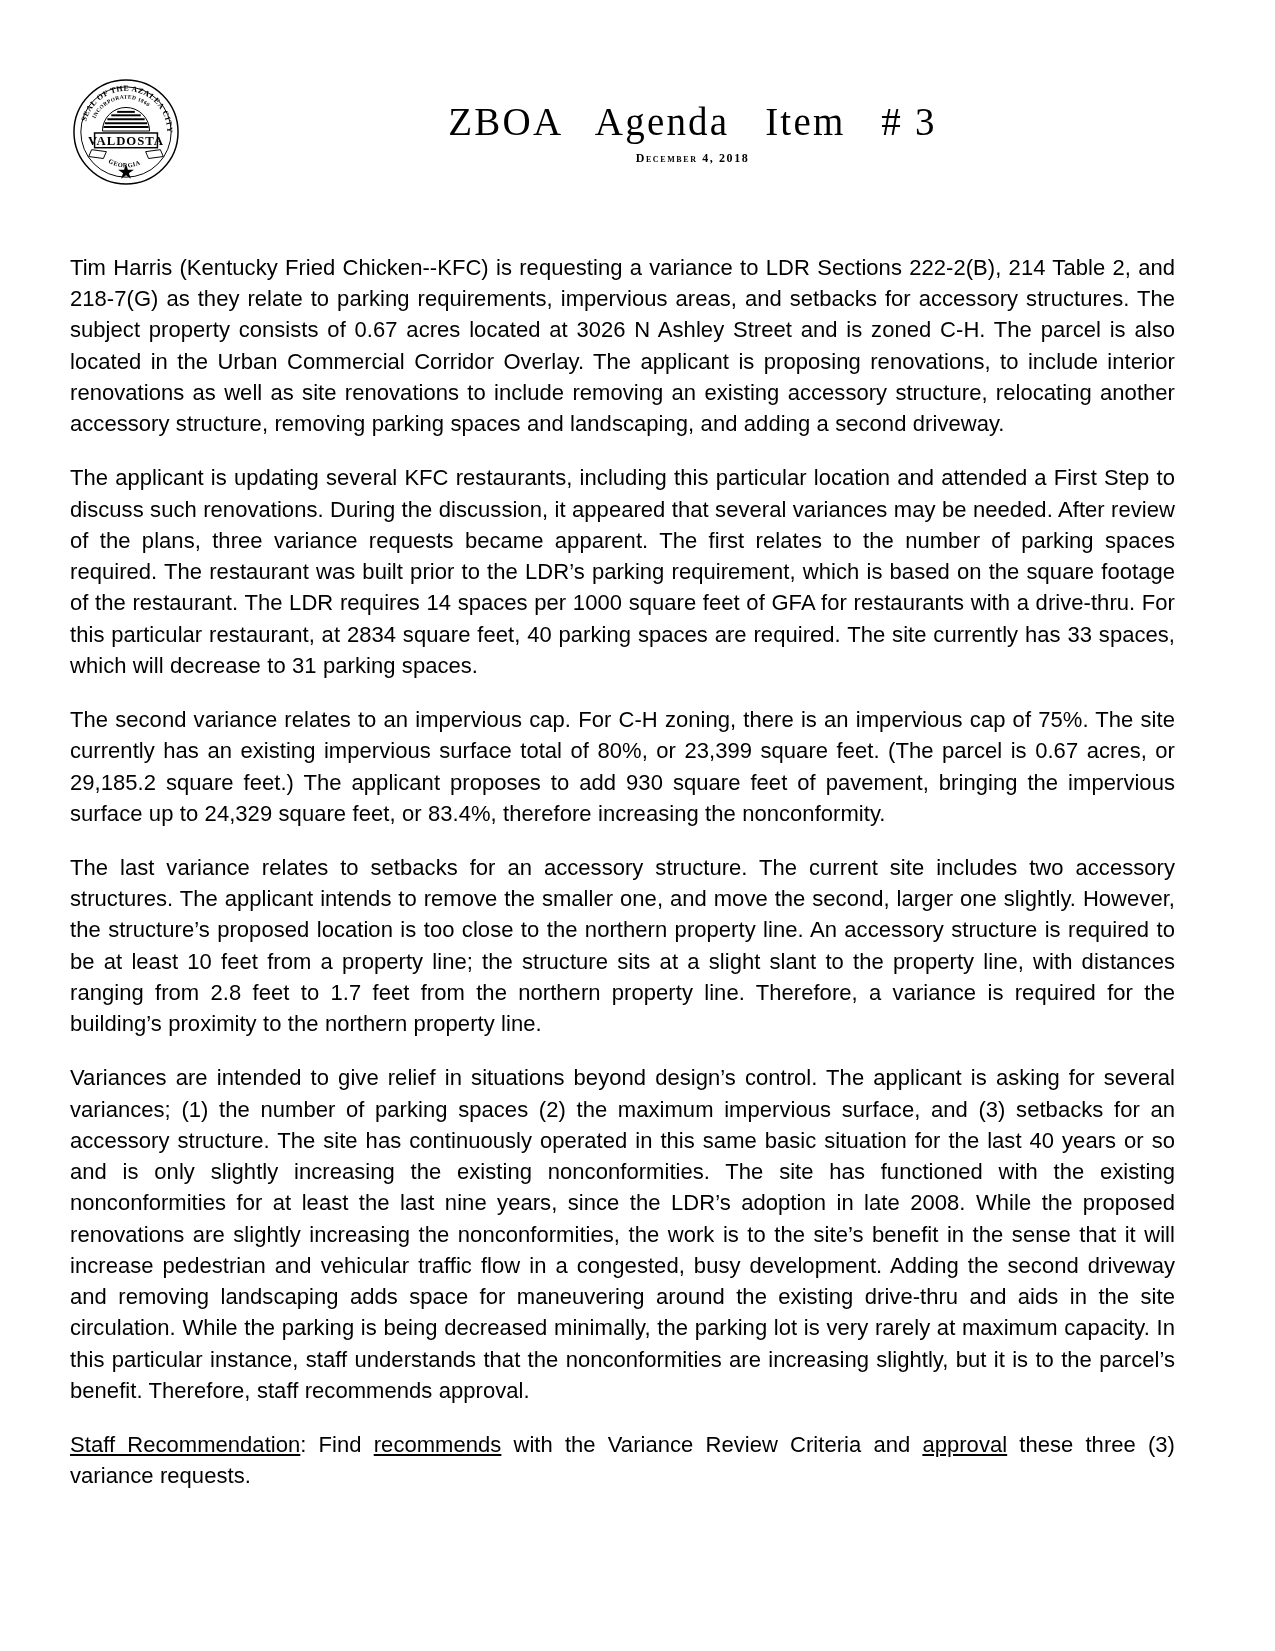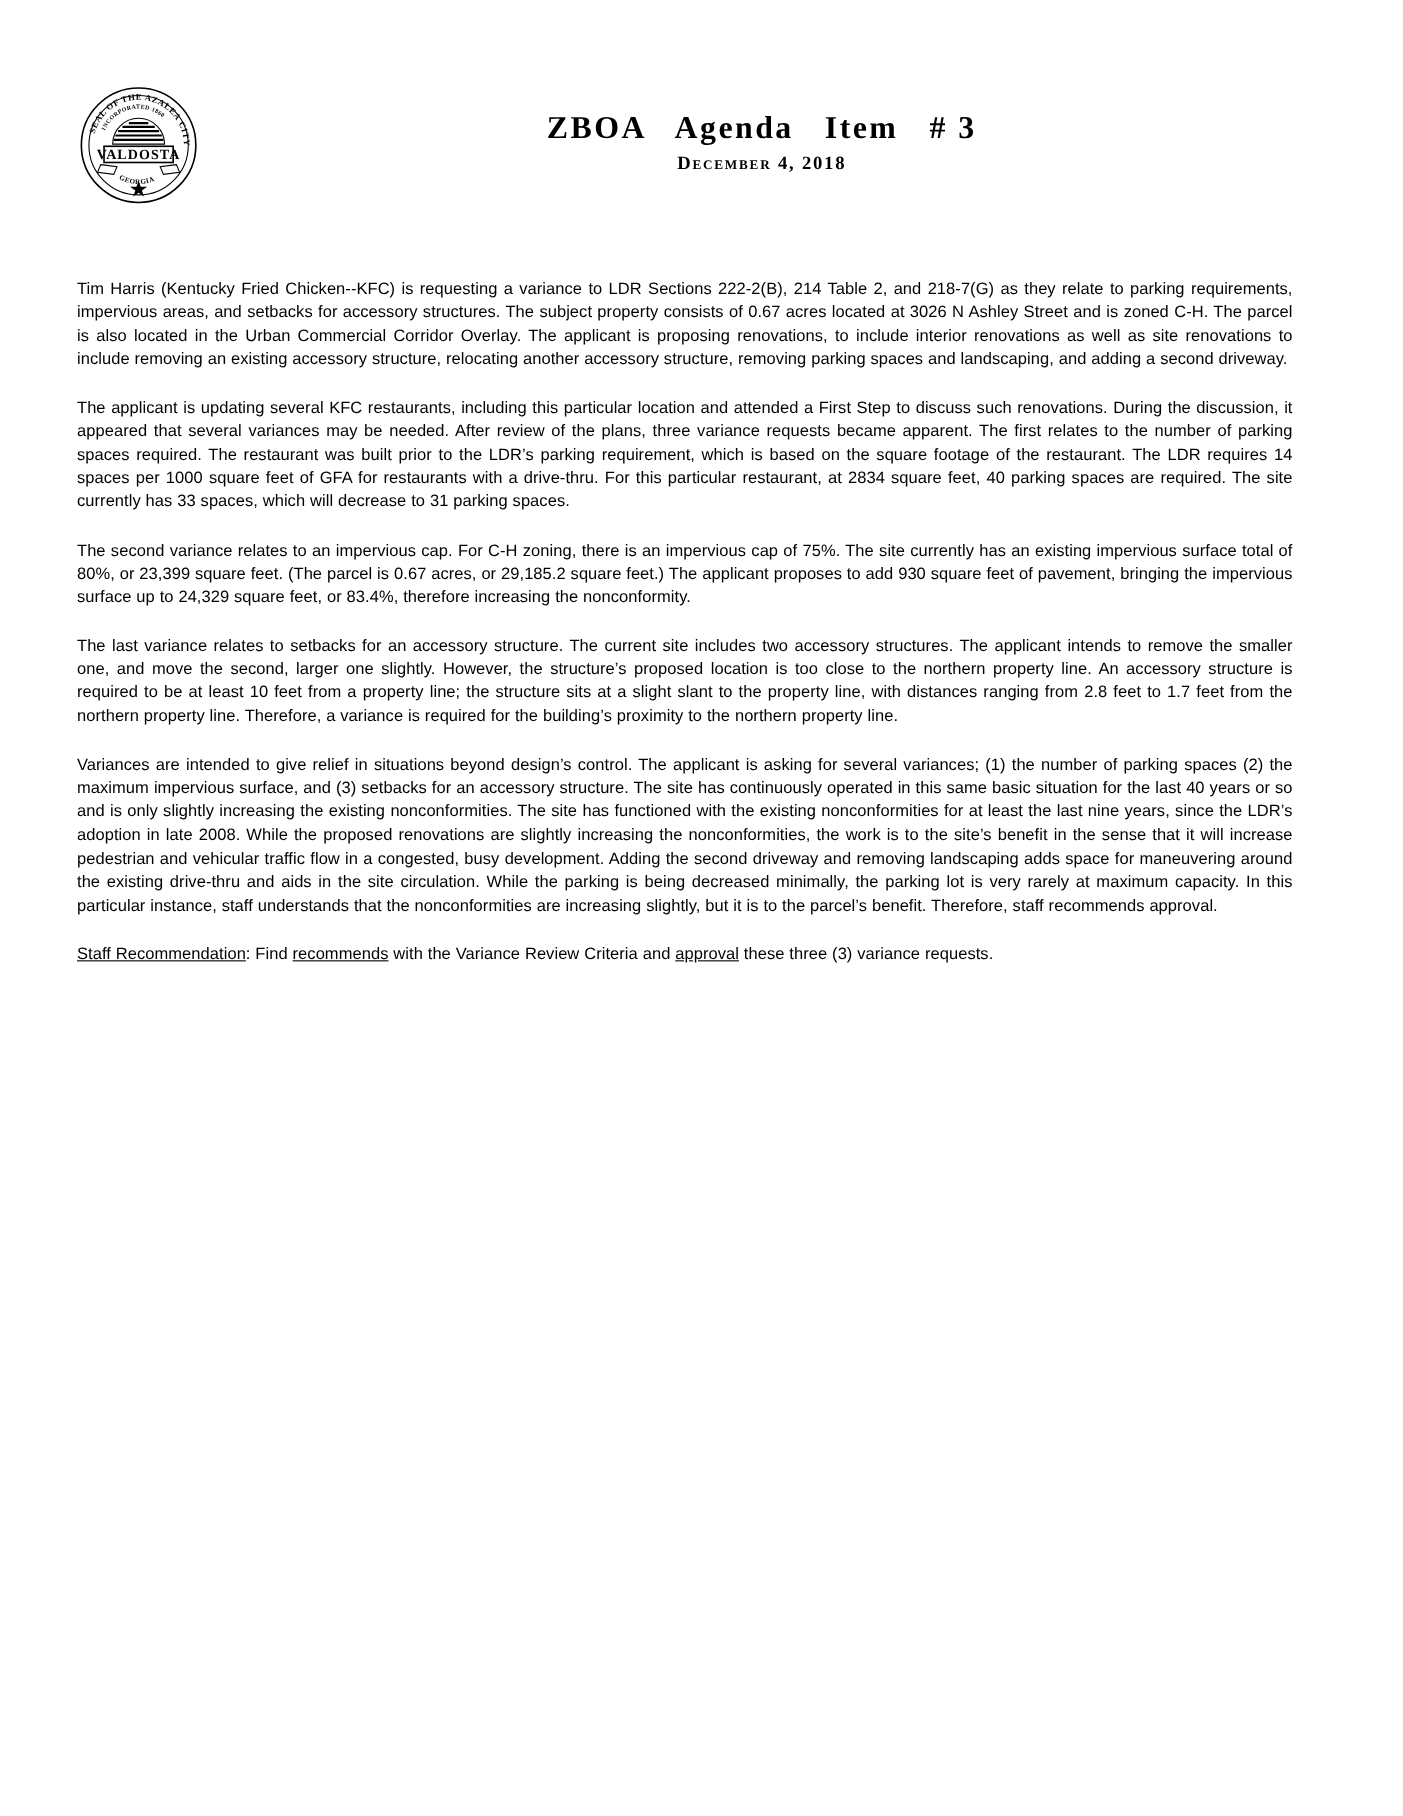--- a/index.html
+++ b/index.html
@@ -35,29 +35,29 @@
 
   .header-titles {
     position: absolute;
     left: 180px;
     right: 70px;
     top: 100px;
     text-align: center;
   }
   .doc-title {
     font-family: "Liberation Serif", serif;
-    font-size: 29px;
-    font-weight: bold;
+    font-size: 39px;
+    font-weight: normal;
     letter-spacing: 2.2px;
     line-height: 1.12;
     white-space: pre;
   }
   .doc-date {
     font-family: "Liberation Serif", serif;
-    font-size: 17px;
+    font-size: 12px;
     font-weight: bold;
     letter-spacing: 1.6px;
     font-variant: small-caps;
     margin-top: 7px;
   }
 
   .subtitle-block {
     position: absolute;
     left: 70px;
     right: 70px;
@@ -74,21 +74,21 @@
 
   
   .body-wrap {
     position: absolute;
     left: 70px;
     top: 252px;
     width: 1105px;
   }
   p.para {
     margin: 0 0 23px 0;
-    font-size: 15px;
+    font-size: 22px;
     line-height: 1.42;
     text-align: justify;
     text-justify: inter-word;
     letter-spacing: 0.05px;
     word-spacing: 0.2px;
   }
   p.para.last {
     margin-bottom: 0;
   }
   .u { text-decoration: underline; }

